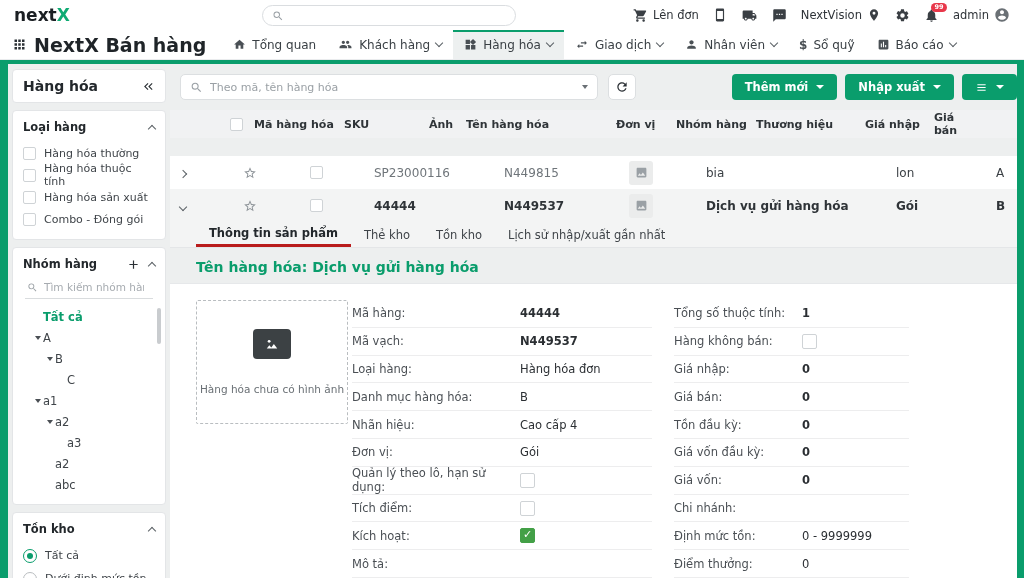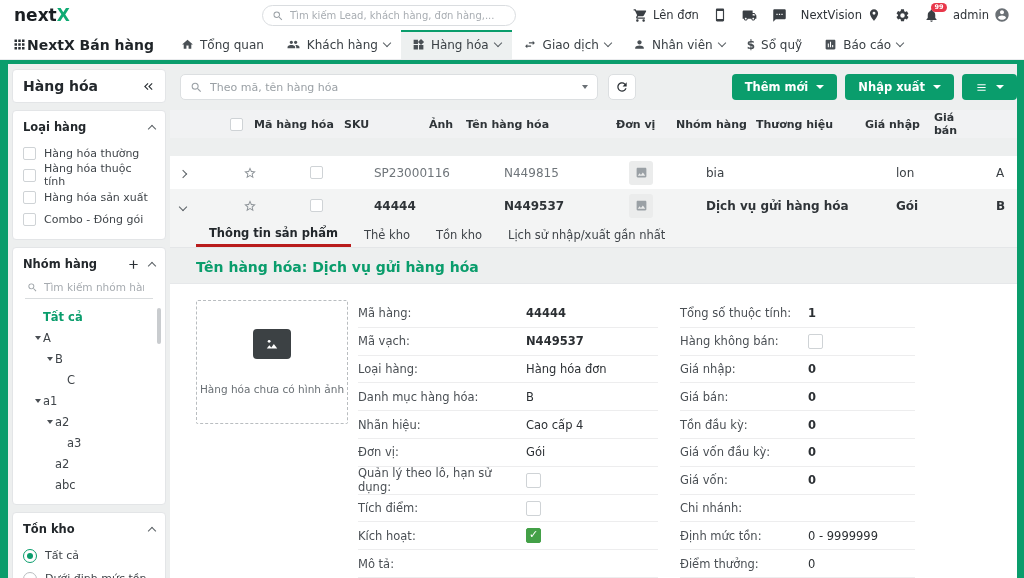--- a/index.html
+++ b/index.html
@@ -17,21 +17,21 @@
     font-family:inherit; }
   .tsearch input::placeholder { color:#a8adb2; }
   .tright { margin-left:auto; display:flex; align-items:center; gap:14px; font-size:11.5px; color:#2e3338; }
   .titem { display:flex; align-items:center; gap:5px; cursor:pointer; color:#2e3338; }
   .bellwrap { position:relative; }
   .badge { position:absolute; top:-5px; right:-8px; background:#e8374a; color:#fff; font-size:6.5px;
     font-weight:bold; border-radius:7px; padding:1.5px 3.5px; line-height:1; }
 
   
   .navbar { height:30px; display:flex; align-items:stretch; padding-left:12px; border-bottom:1px solid #e9ebed; background:#fff; }
-  .appname { display:flex; align-items:center; gap:0; font-size:14px; font-weight:bold; color:#1f2428; margin-right:16px; }
+  .appname { display:flex; align-items:center; gap:7px; font-size:19px; font-weight:bold; color:#1f2428; margin-right:16px; }
   .nitem { display:flex; align-items:center; gap:6px; padding:0 11px; font-size:12px; color:#3a4045; cursor:pointer; }
   .nitem.active { background:#edf0f0; box-shadow:inset 0 2px 0 0 #0a9d6c; }
   .chev { width:6px; height:6px; border-right:1.4px solid #5a6065; border-bottom:1.4px solid #5a6065;
     display:inline-block; flex:none; }
   .chev.down { transform:rotate(45deg); margin-top:-3px; }
   .chev.up { transform:rotate(-135deg); margin-top:3px; }
   .chev.right { transform:rotate(-45deg); }
 
   
   .frame { position:absolute; top:60px; left:0; width:1024px; height:518px; background:#0a9d6c; }
@@ -98,38 +98,37 @@
   .tab { display:flex; align-items:center; padding:0 13px; color:#3f4449; cursor:pointer; }
   .tab.active { font-weight:bold; color:#23282c; border-bottom:3px solid #b91c1c; }
   .dheading { padding:11px 0 8px 26px; font-size:14px; font-weight:bold; color:#0a9d6c; flex:none; }
 
   .detail { flex:1; background:#fff; border-top:1px solid #e6e8ea; display:flex; padding:16px 0 0 26px; overflow:hidden; }
   .imgbox { width:152px; height:124px; border:1px dashed #b9bdc0; border-radius:2px; flex:none;
     display:flex; flex-direction:column; align-items:center; justify-content:center; gap:24px; }
   .imgbox .cap { font-size:10.5px; color:#6a7075; }
   .imgico { width:38px; height:30px; background:#3c4144; border-radius:4px; display:flex; align-items:center; justify-content:center; }
   .fcol { display:flex; flex-direction:column; }
-  .fcol.mid { width:300px; margin-left:10px; }
+  .fcol.mid { width:300px; margin-left:4px; }
   .fcol.rgt { width:235px; margin-left:22px; }
   .frow { display:flex; align-items:center; height:28px; border-bottom:1px solid #ededee; font-size:11.5px; }
   .flabel { color:#4a4f54; flex:none; }
   .mid .flabel { width:168px; } .rgt .flabel { width:128px; }
   .fvalue { color:#2b2f33; }
   .fvalue.bold { font-weight:bold; }
 </style>
 </head>
 <body>
 
 <div class="topbar">
   <div class="logo"><span>next</span><span class="x">X</span></div>
   <div class="tsearch">
     <svg class="ic" width="12" height="12" viewBox="0 0 24 24">
         <path fill="#9aa0a5" d="M15.5 14h-.79l-.28-.27A6.47 6.47 0 0016 9.5 6.5 6.5 0 109.5 16c1.61 0 3.09-.59 4.23-1.57l.27.28v.79l5 4.99L20.49 19l-4.99-5zm-6 0C7.01 14 5 11.99 5 9.5S7.01 5 9.5 5 14 7.01 14 9.5 11.99 14 9.5 14z"></path>
       </svg>
-    <input type="text" placeholder="Tìm kiếm Lead, khách hàng, đơn hàng,..." style="">
   </div>
   <div class="tright">
     <div class="titem">
       <svg class="ic" width="15" height="15" viewBox="0 0 24 24">
           <path fill="#3a3f44" d="M7 18c-1.1 0-1.99.9-1.99 2S5.9 22 7 22s2-.9 2-2-.9-2-2-2zM1 2v2h2l3.6 7.59-1.35 2.45c-.16.28-.25.61-.25.96 0 1.1.9 2 2 2h12v-2H7.42c-.14 0-.25-.11-.25-.25l.03-.12.9-1.63h7.45c.75 0 1.41-.41 1.75-1.03l3.58-6.49A1 1 0 0020 4H5.21l-.94-2H1zm16 16c-1.1 0-1.99.9-1.99 2s.89 2 1.99 2 2-.9 2-2-.9-2-2-2z"></path>
         </svg>
       <span>Lên đơn</span>
     </div>
     <div class="titem">
       <svg class="ic" width="14" height="14" viewBox="0 0 24 24">

